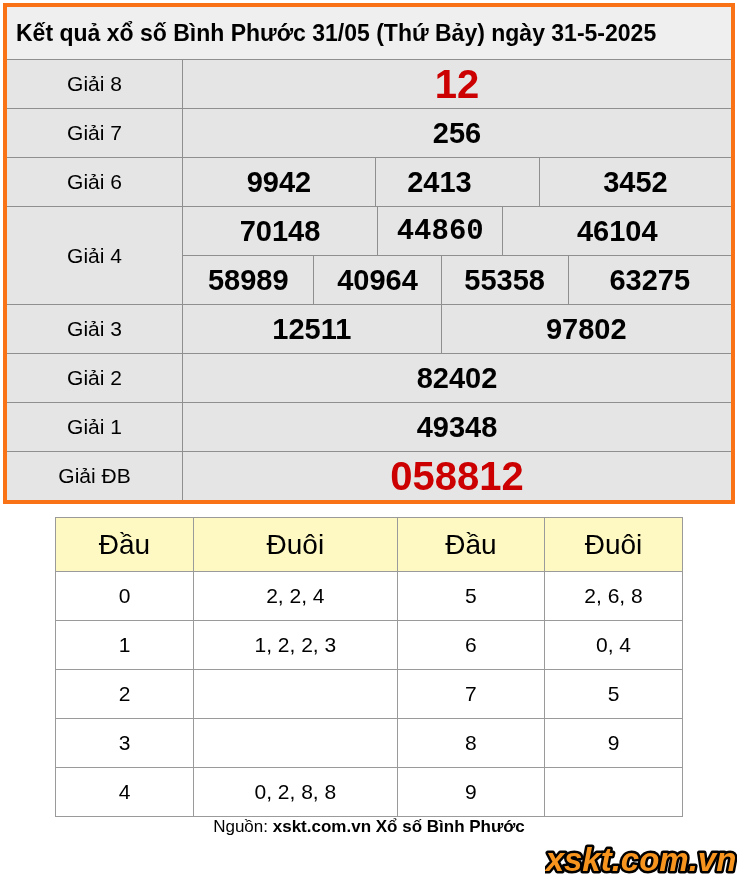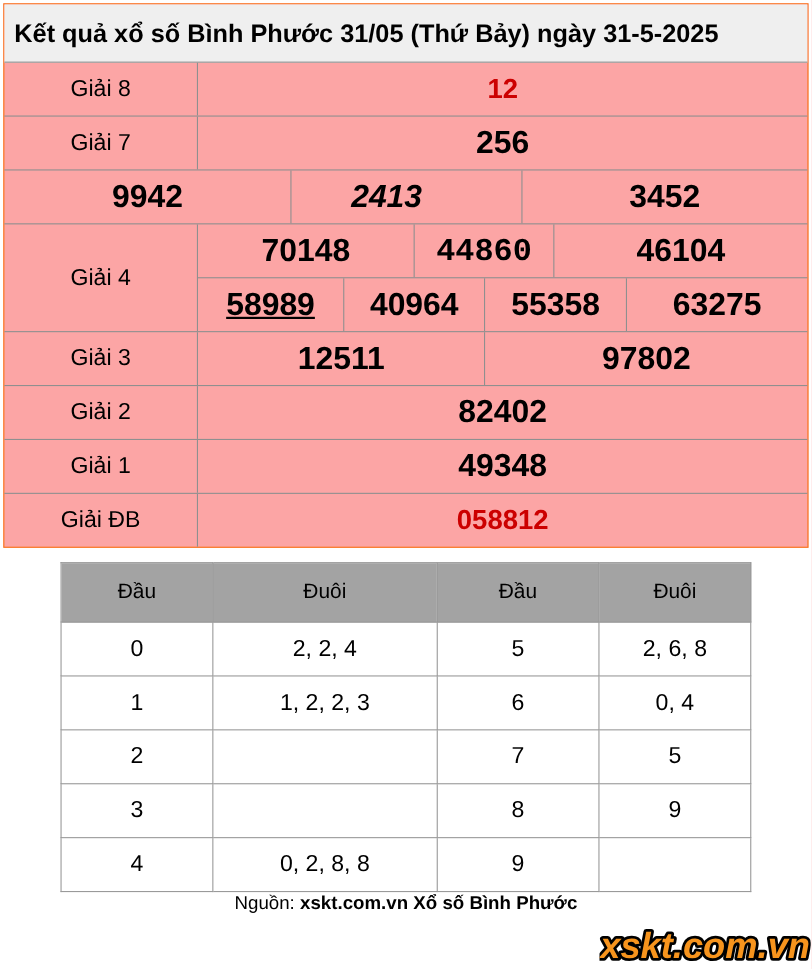--- a/index.html
+++ b/index.html
@@ -2,21 +2,21 @@
 <html><head>
 <meta charset="utf-8">
 <style>
   html,body{margin:0;padding:0}
   body{
     width:738px;height:881px;position:relative;overflow:hidden;
     background:#ffffff;color:#000;
     font-family:"Liberation Sans","DejaVu Sans",sans-serif;
   }
   
-  .results{margin:3px 3px 0 3px;border:1px solid #f97316;background:#fca5a5}
+  .results{margin:3px 3px 0 3px;border:4px solid #f97316;background:#e5e5e5}
   .title{
     background:#efefef;border-bottom:1px solid #8f8f8f;
     height:52px;display:flex;align-items:center;
     padding-left:9px;font-weight:bold;font-size:23px;letter-spacing:0px;
     white-space:nowrap;
   }
   .prow{display:flex;border-bottom:1px solid #8f8f8f;align-items:stretch}
   .prow:last-child{border-bottom:none}
   .plabel{
     flex:0 0 175px;width:175px;border-right:1px solid #8f8f8f;
@@ -24,31 +24,31 @@
     font-size:21px;font-weight:normal;
   }
   .pvals{flex:1 1 auto;display:flex;flex-direction:column;min-width:0}
   .psub{display:flex;flex:1}
   .psub.topline{border-top:1px solid #8f8f8f}
   .pcell{
     display:flex;align-items:center;justify-content:center;
     height:48px;font-weight:bold;font-size:29px;box-sizing:border-box;
   }
   .pcell.leftline{border-left:1px solid #8f8f8f}
-  .pcell.hot{font-size:25px}
+  .pcell.hot{font-size:40px}
   
   table.ht{
     border-collapse:collapse;table-layout:fixed;
     width:628px;margin:13px auto 0 auto;
   }
   table.ht th,table.ht td{
     border:1px solid #9a9a9a;text-align:center;vertical-align:middle;
     font-weight:normal;padding:0;
   }
-  table.ht th{height:53px;background:#a3a3a3;font-size:19px}
+  table.ht th{height:53px;background:#fef9c3;font-size:28px}
   table.ht td{height:48px;font-size:21px}
   
   .footer{margin-top:0;text-align:center;font-size:17px}
   .footer b{font-weight:bold}
   .logo{position:absolute;right:1px;bottom:1px;width:192px;height:40px}
 </style>
 </head>
 <body>
 
 <div class="results">
@@ -64,38 +64,39 @@
       </div>
       <div class="prow">
         <div class="plabel">Giải 7</div>
         <div class="pvals">
           <div class="psub">
             <div class="pcell" style="width: 100%;">256</div>
           </div>
         </div>
       </div>
       <div class="prow">
+        <div class="plabel">Giải 6</div>
         <div class="pvals">
           <div class="psub">
             <div class="pcell" style="width: 37.5%;">9942</div>
-            <div class="pcell leftline" style="width: 25%; font-style: italic;">2413</div>
+            <div class="pcell leftline" style="width: 25%;">2413</div>
             <div class="pcell leftline" style="width: 37.5%; margin-left: 36px;">3452</div>
           </div>
         </div>
       </div>
       <div class="prow">
         <div class="plabel">Giải 4</div>
         <div class="pvals">
           <div class="psub">
             <div class="pcell" style="width: 35.4%;">70148</div>
             <div class="pcell leftline" style="width: 22.9%; font-family: Liberation Mono, monospace;">44860</div>
             <div class="pcell leftline" style="width: 41.7%;">46104</div>
           </div>
           <div class="psub topline">
-            <div class="pcell" style="width: 23.8%; text-decoration: underline;">58989</div>
+            <div class="pcell" style="width: 23.8%;">58989</div>
             <div class="pcell leftline" style="width: 23.2%;">40964</div>
             <div class="pcell leftline" style="width: 23.2%;">55358</div>
             <div class="pcell leftline" style="width: 29.8%;">63275</div>
           </div>
         </div>
       </div>
       <div class="prow">
         <div class="plabel">Giải 3</div>
         <div class="pvals">
           <div class="psub">

